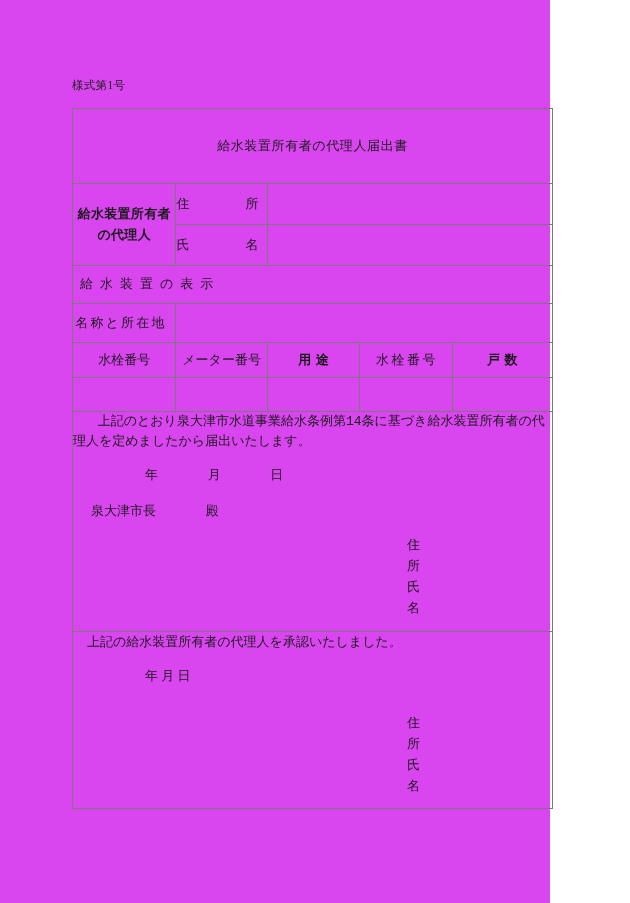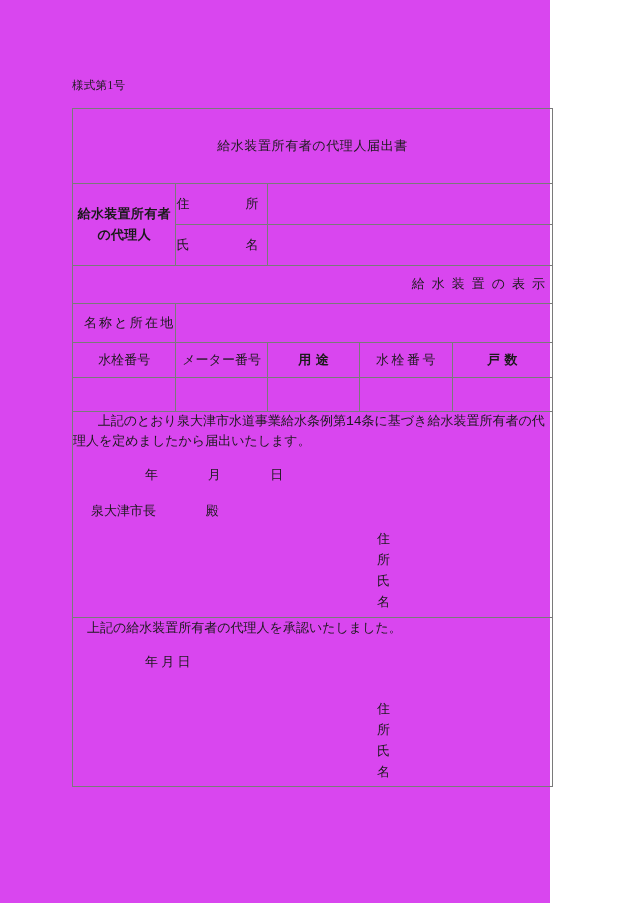--- a/index.html
+++ b/index.html
@@ -68,28 +68,28 @@
     padding: 0 10px;
     font-size: 11.5px;
   }
   .spread-2 {
     display: flex;
     justify-content: space-between;
     width: 82px;
   }
   .section-header-cell {
     height: 37px;
-    text-align: right;
+    text-align: left;
     font-size: 11.5px;
     letter-spacing: 7px;
     text-indent: 7px;
   }
   .name-loc-cell {
     height: 38px;
-    text-align: right;
+    text-align: left;
     font-size: 11.5px;
     letter-spacing: 2.2px;
     text-indent: 2.2px;
   }
   .col-head-cell {
     height: 34px;
     text-align: center;
     font-size: 11.5px;
   }
   .sp1 { letter-spacing: 0px; margin-left: 47px; }
@@ -115,23 +115,24 @@
   }
   .date-line span { display: inline-block; }
   .gap-a { width: 34px; }
   .gap-b { width: 34px; }
   .addressee {
     margin: 0 0 6px 0;
     padding-left: 18px;
   }
   .addressee .hon { display: inline-block; padding-left: 42px; }
   .sign-block {
-    margin: 4px;
+    margin: 12px;
     padding-left: 300px;
     line-height: 1.62;
+    text-align: right;
   }
   .sign-row {
     display: block;
     width: 46px;
   }
   .sign-row i {
     font-style: normal;
     display: inline-block;
     width: 46px;
     letter-spacing: 11px;

